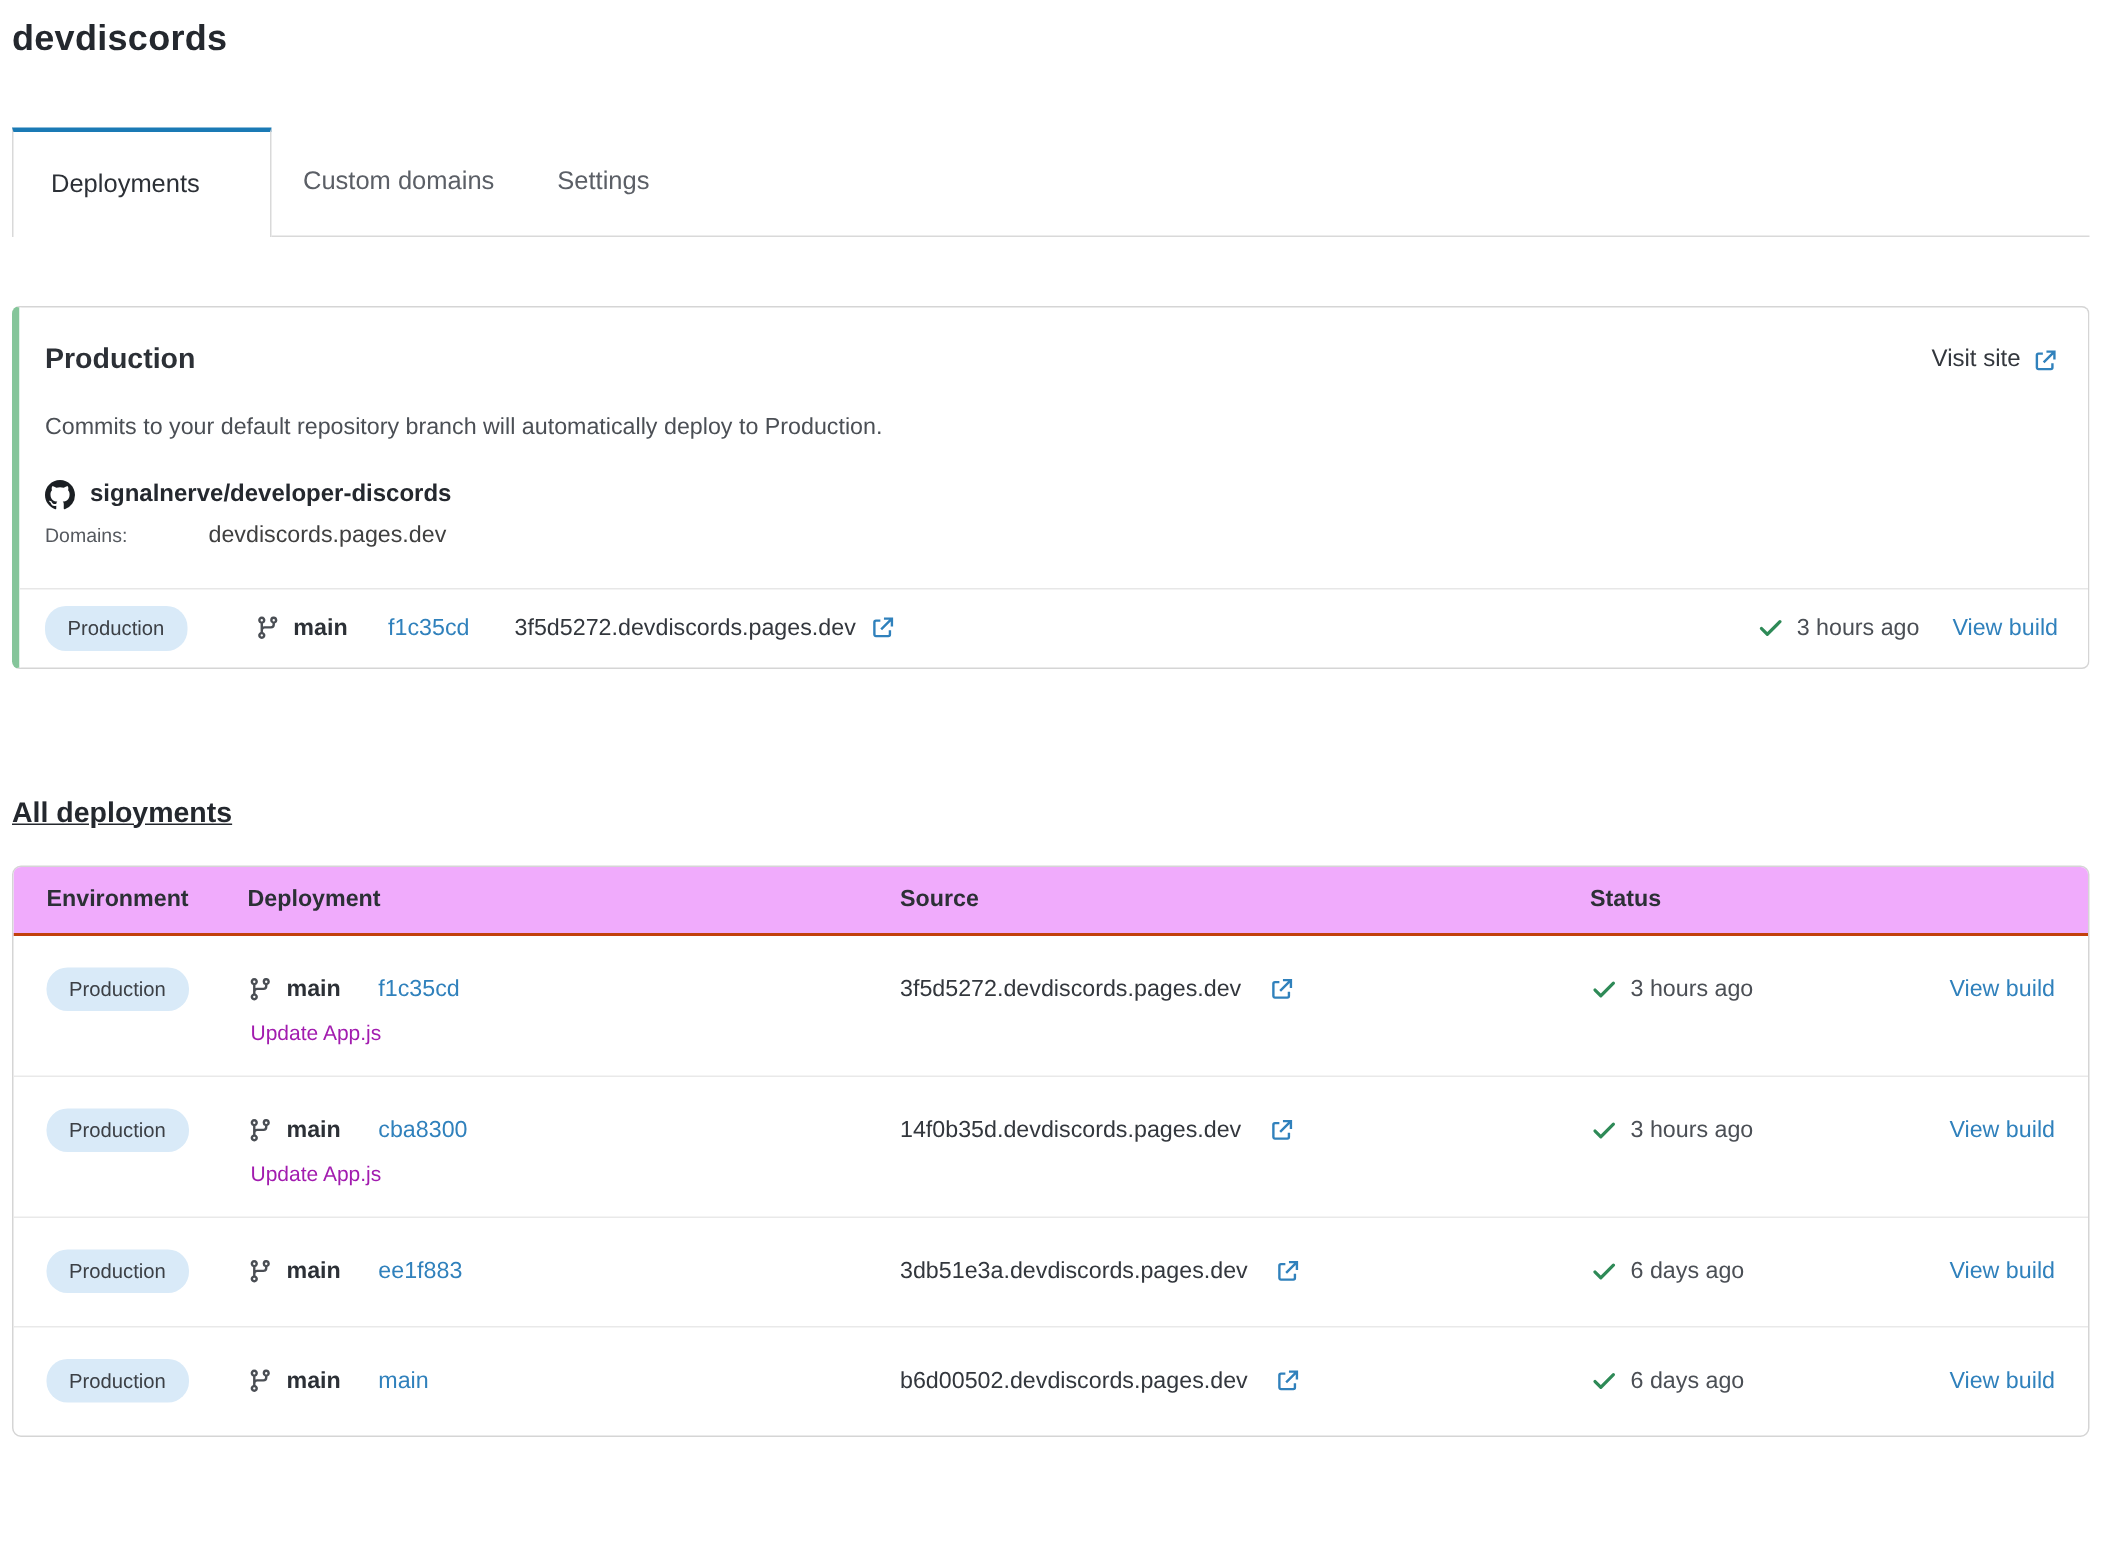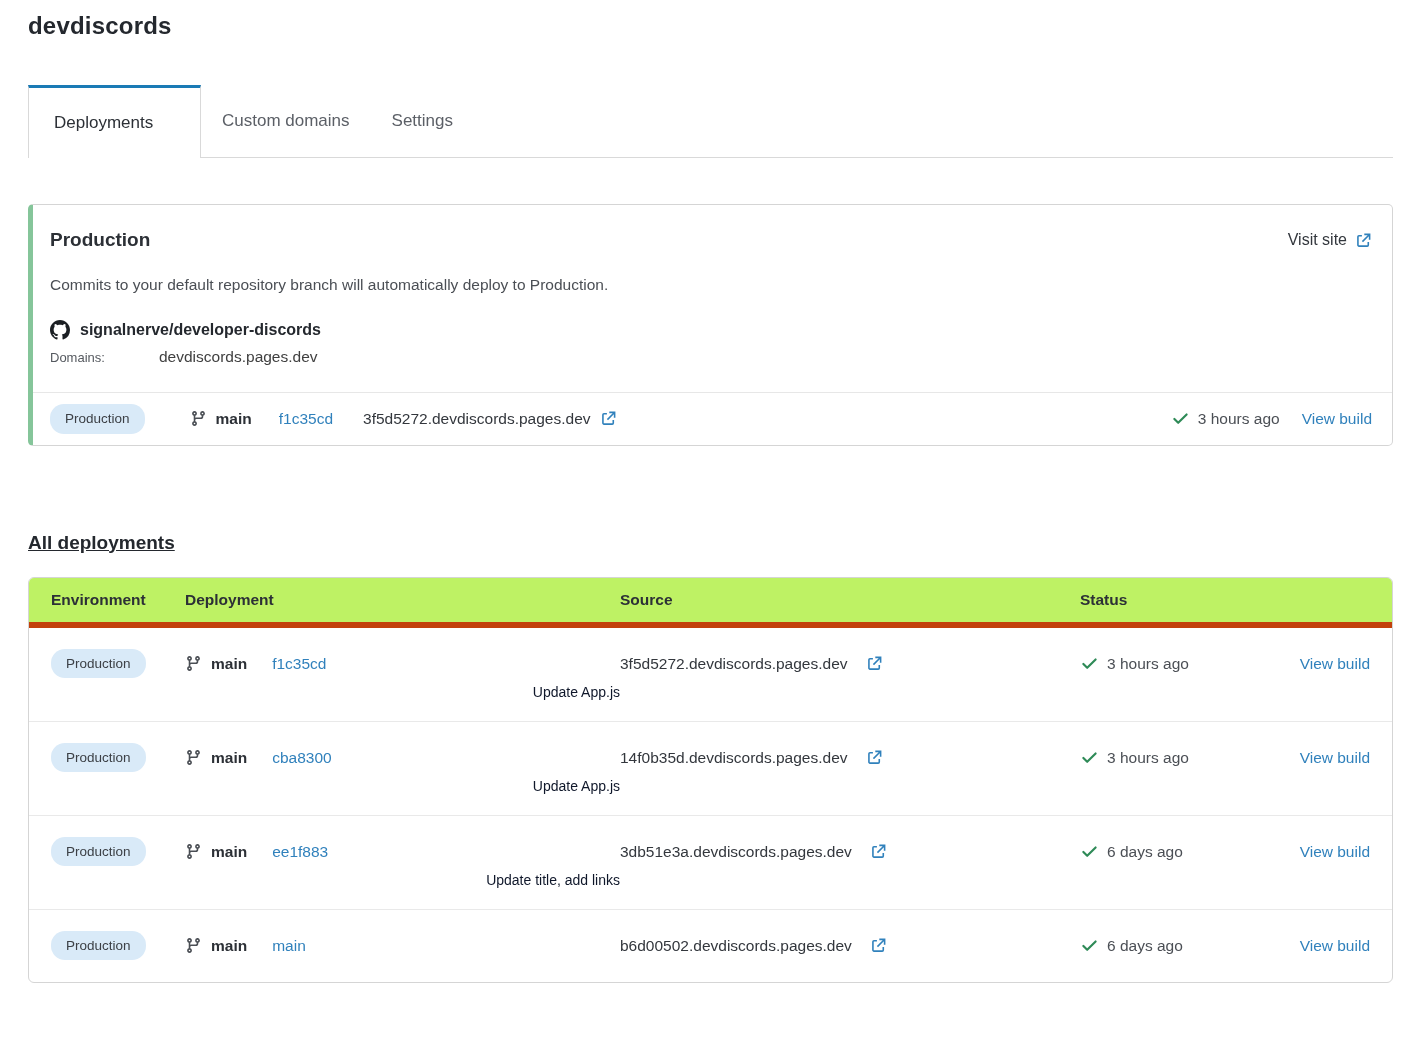--- a/index.html
+++ b/index.html
@@ -4,21 +4,21 @@
 <style>
   * { margin: 0; padding: 0; box-sizing: border-box; }
   html, body { background: #fff; }
   body {
     font-family: "Liberation Sans", "DejaVu Sans", sans-serif;
     color: #33373d;
     width: 1413px;
     height: 1037px;
     overflow: hidden;
   }
-  .page { padding: 12px 20px 16px 28px; }
+  .page { padding: 12px 20px 16px 8px; }
 
   
   .page-title {
     font-size: 24px;
     font-weight: 700;
     color: #24282e;
     letter-spacing: .2px;
   }
 
   
@@ -121,29 +121,29 @@
     background: #fff;
     overflow: hidden;
   }
   .t-row {
     display: grid;
     grid-template-columns: 134px 435px 460px 218px 1fr;
     padding: 0 22px;
     align-items: start;
   }
   .t-head {
-    background: #bef264;
-    border-bottom: 6px solid #c2410c;
+    background: #f0abfc;
+    border-bottom: 2px solid #c2410c;
     padding-top: 13px; padding-bottom: 13px;
   }
   .t-head .th { font-size: 15.5px; font-weight: 700; color: #2c3036; }
   .t-body .t-row { border-bottom: 1px solid #e9e9e9; padding-top: 21px; padding-bottom: 21px; }
   .t-body .t-row:last-child { border-bottom: none; }
   .cell-line { display: flex; align-items: center; min-height: 30px; }
-  .commit-message { font-size: 14px; color: #0f172a; margin-top: 5px; padding-left: 2px; text-align: right; }
+  .commit-message { font-size: 14px; color: #a21caf; margin-top: 5px; padding-left: 2px; }
   .src-cell .branch-group { margin-right: 25px; }
   .action-cell { display: flex; justify-content: flex-end; }
 </style>
 </head>
 <body>
 
 <svg width="0" height="0" style="position:absolute">
   <defs>
     <symbol id="i-github" viewBox="0 0 16 16">
       <path d="M8 0C3.58 0 0 3.58 0 8c0 3.54 2.29 6.53 5.47 7.59.4.07.55-.17.55-.38 0-.19-.01-.82-.01-1.49-2.01.37-2.53-.49-2.69-.94-.09-.23-.48-.94-.82-1.13-.28-.15-.68-.52-.01-.53.63-.01 1.08.58 1.23.82.72 1.21 1.87.87 2.33.66.07-.52.28-.87.51-1.07-1.78-.2-3.64-.89-3.64-3.95 0-.87.31-1.59.82-2.15-.08-.2-.36-1.02.08-2.12 0 0 .67-.21 2.2.82.64-.18 1.32-.27 2-.27.68 0 1.36.09 2 .27 1.53-1.04 2.2-.82 2.2-.82.44 1.1.16 1.92.08 2.12.51.56.82 1.27.82 2.15 0 3.07-1.87 3.75-3.65 3.95.29.25.54.73.54 1.48 0 1.07-.01 1.93-.01 2.2 0 .21.15.46.55.38A8.01 8.01 0 0 0 16 8c0-4.42-3.58-8-8-8z"></path>
@@ -343,21 +343,20 @@
         <span class="branch-group">
           <span class="icon">
             <svg width="17" height="17" fill="#4a4e54">
                     <use href="#i-branch"></use>
                   </svg>
           </span>
           <span class="branch-name">main</span>
         </span>
         <a class="link">ee1f883</a>
       </div>
-      <div class="commit-message">Update title, add links</div>
     </div>
     <div class="cell-line">
       <span class="deploy-url">
         <span class="url-text">3db51e3a.devdiscords.pages.dev</span>
         <span class="icon" style="margin-left:9px">
           <svg width="17" height="17" fill="#3081bc">
                   <use href="#i-external"></use>
                 </svg>
         </span>
       </span>

